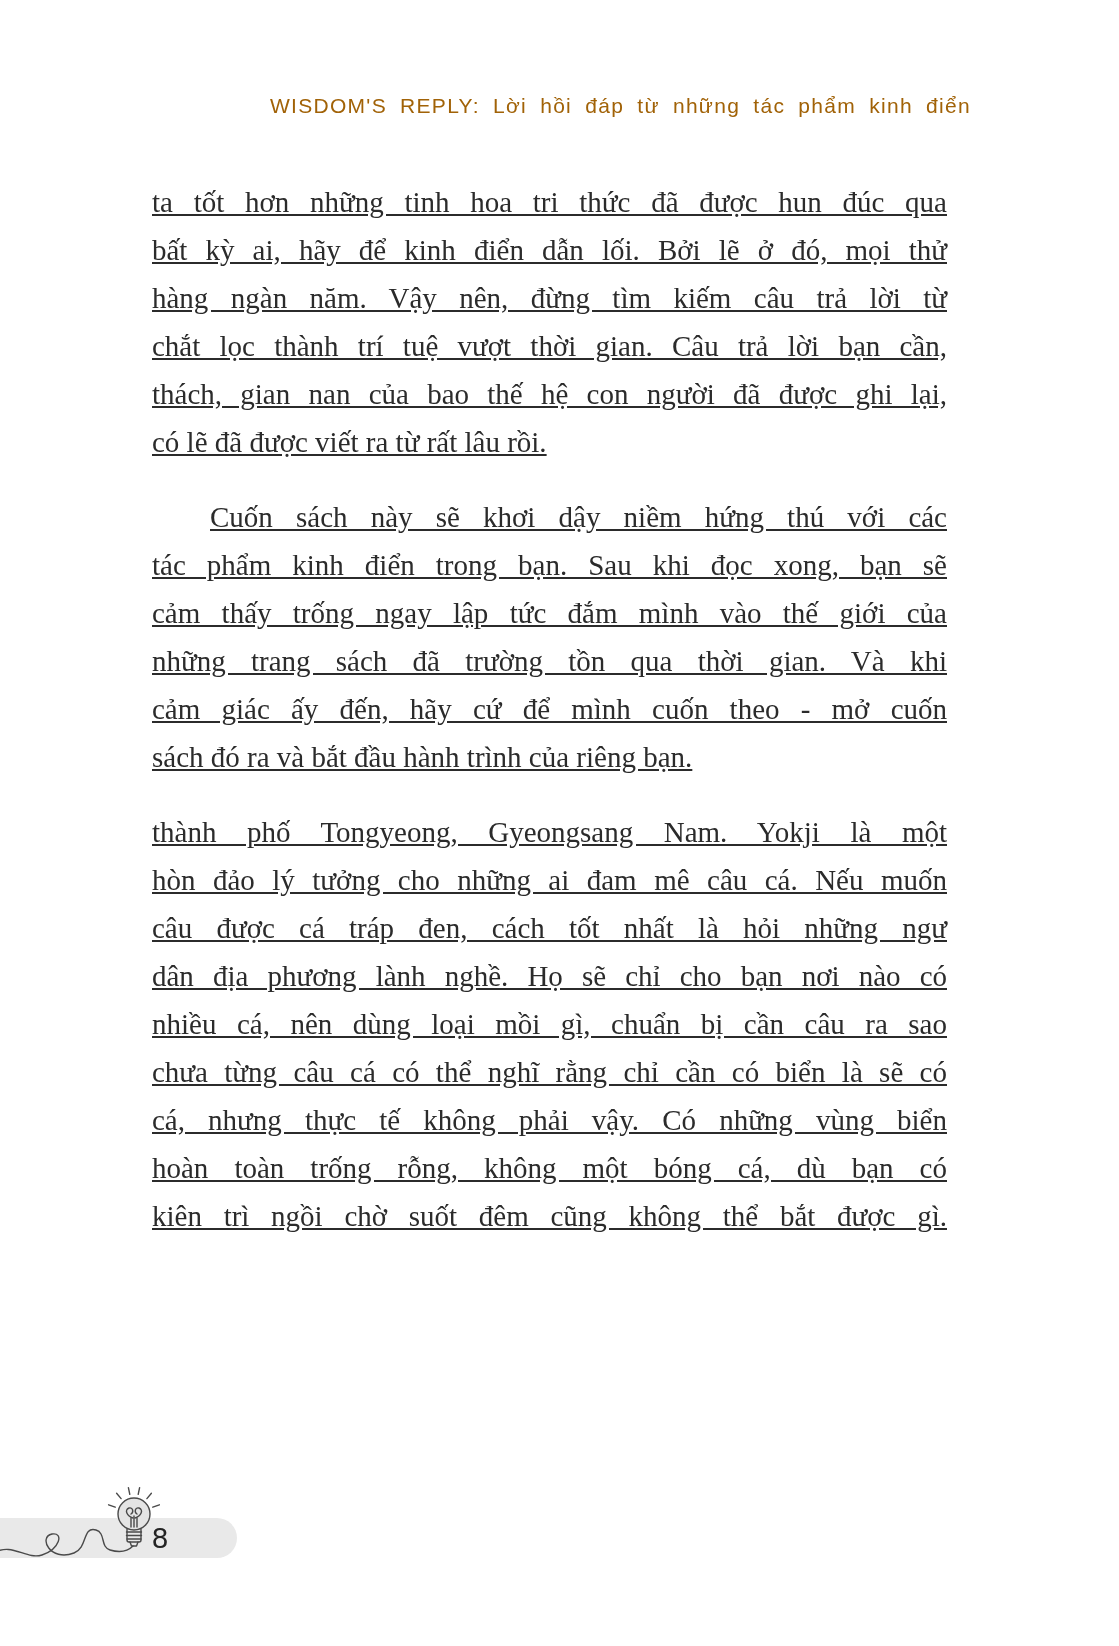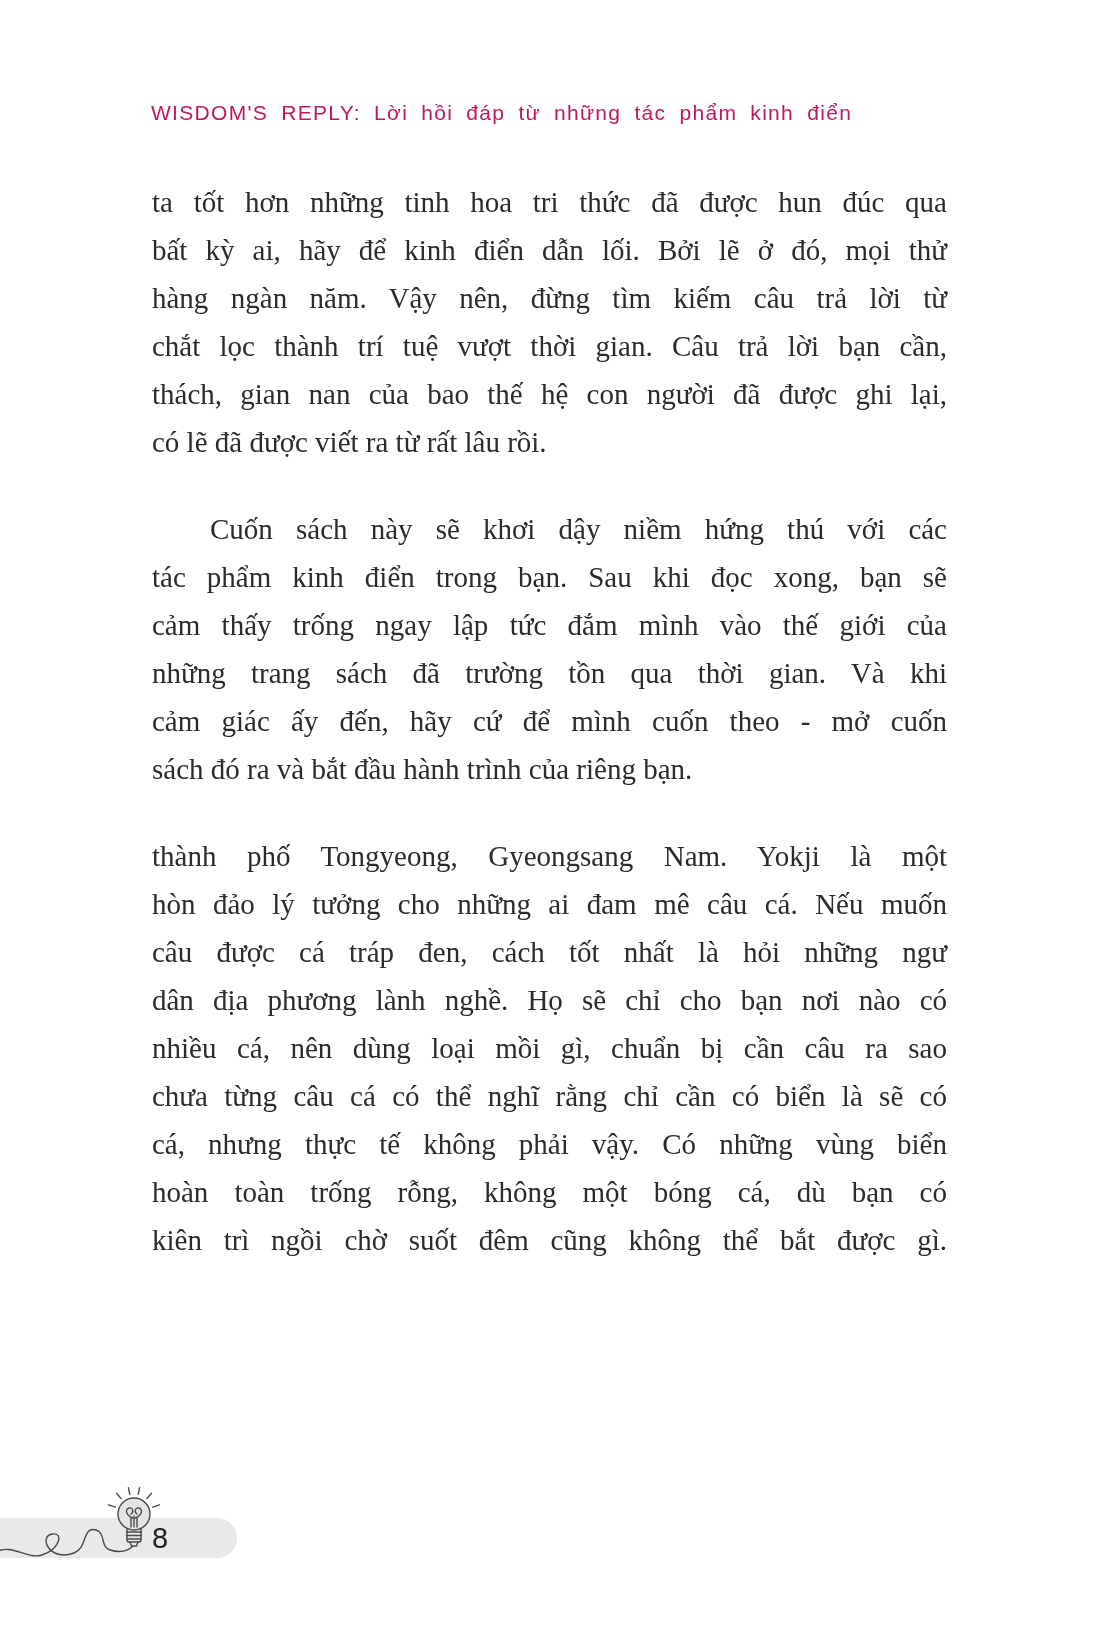--- a/index.html
+++ b/index.html
@@ -8,42 +8,44 @@
     height: 1646px;
     position: relative;
     background: #ffffff;
     overflow: hidden;
     font-family: "Liberation Serif", serif;
   }
 
   .running-header {
     position: absolute;
     left: 151px;
-    top: 101px;
+    top: 94px;
     width: 820px;
     font-family: "Liberation Sans", sans-serif;
     font-size: 21px;
     letter-spacing: 1.3px;
     word-spacing: 6px;
-    color: #be185d;
+    color: #a16207;
     white-space: nowrap;
+    text-align: right;
   }
 
   .text-block {
     position: absolute;
     left: 152px;
     top: 178px;
     width: 795px;
     color: #2b2b2b;
     font-size: 29px;
     line-height: 48px;
+    text-decoration: underline;
   }
 
   .para { margin: 0; }
-  .para + .para { margin-top: 39px; }
+  .para + .para { margin-top: 27px; }
 
   .line {
     text-align: justify;
     text-align-last: justify;
     text-justify: inter-word;
     white-space: normal;
   }
   .line.no-just { text-align-last: left; }
   .line.indent { text-indent: 58px; }
 

